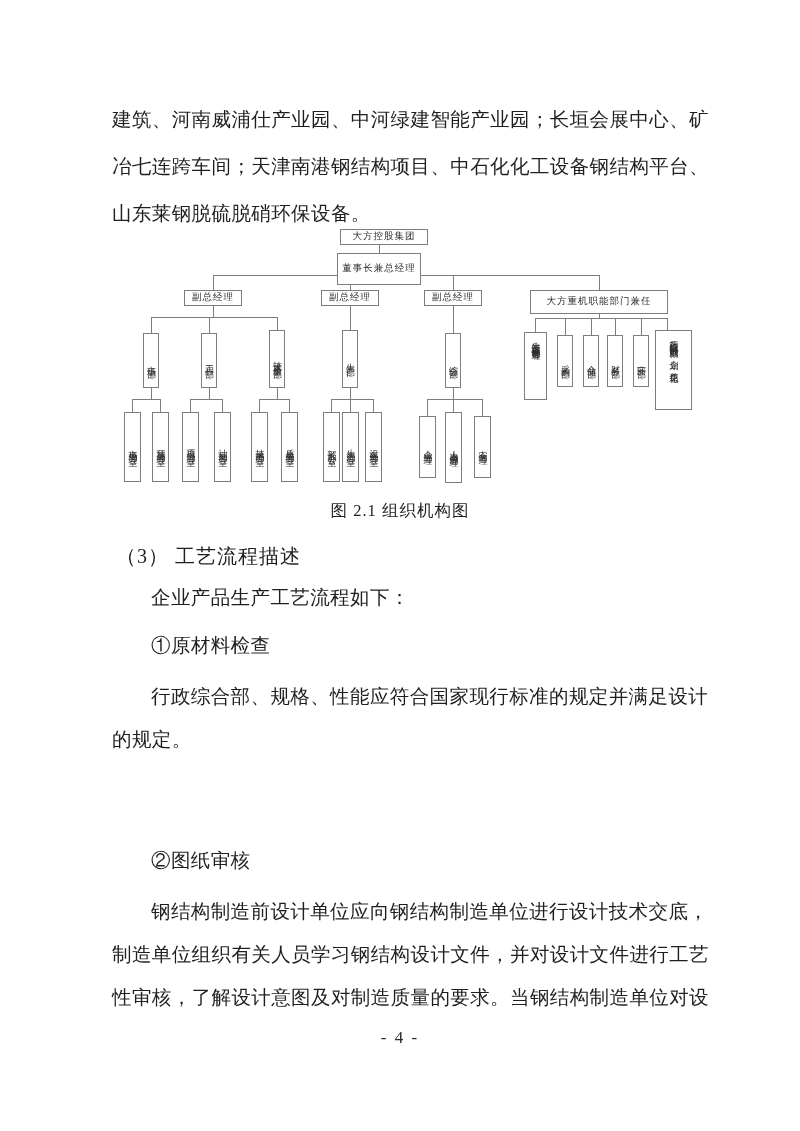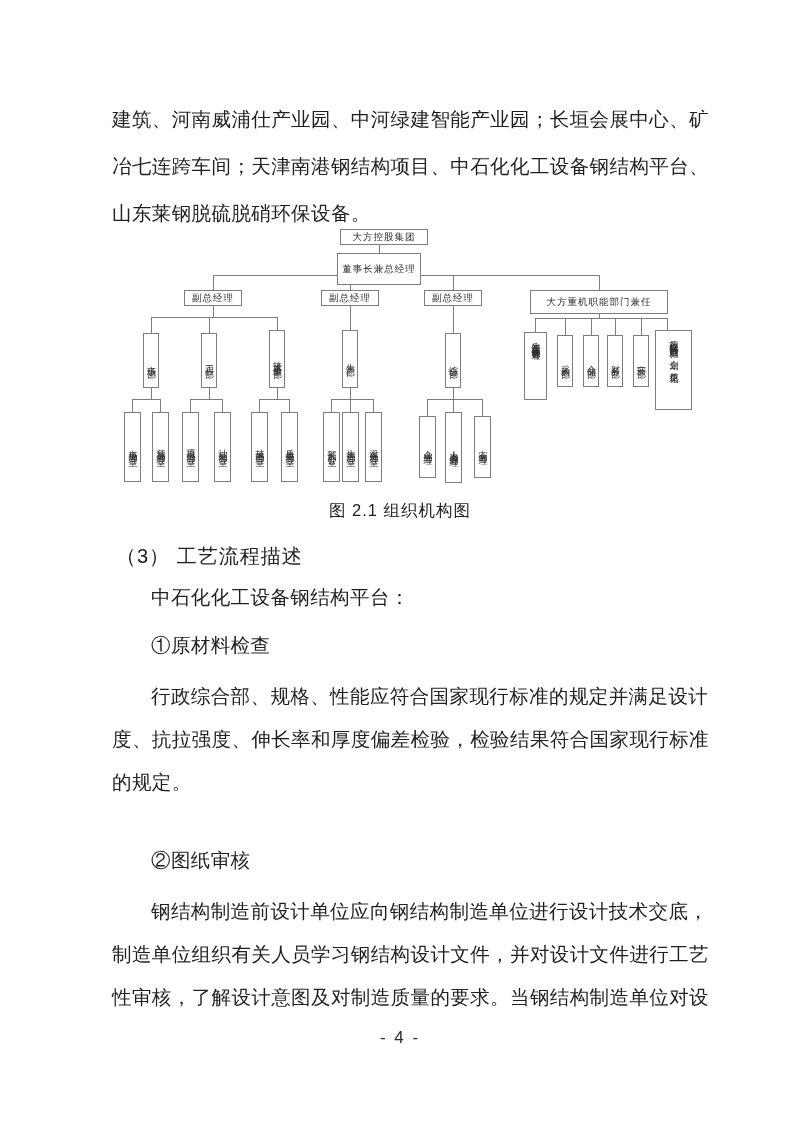--- a/index.html
+++ b/index.html
@@ -1,19 +1,19 @@
 <!DOCTYPE html>
 <html><head>
 <meta charset="utf-8">
 <style>
   html,body { margin:0; padding:0; background:#e8e8e8; }
   .page {
     position:relative; width:800px; height:1131px; margin:0 auto;
     background:#ffffff; overflow:hidden;
-    font-family:Liberation Sans, sans-serif;
+    font-family:Liberation Serif, serif;
     color:#1f1f1f;
   }
   
   .tblock { position:absolute; left:112px; width:592px; font-size:19.5px; letter-spacing:0.4px; }
   .tline { line-height:47px; text-align:justify; text-align-last:justify; white-space:nowrap; }
   .tline.noj { text-align-last:left; white-space:normal; }
   .lh43 .tline { line-height:43px; }
   .ind { text-indent:2em; }
   .caption { position:absolute; left:0; top:500px; width:100%; text-align:center;
              font-size:16.5px; letter-spacing:1px; }
@@ -173,27 +173,26 @@
       </div>
     <div class="cb" style="left:374px;top:190px;width:17px;height:62px;">
         <span class="vt">安全管理</span>
       </div>
   </div>
 
   <div class="caption">图 2.1 组织机构图</div>
 
   <div class="heading">（3）  工艺流程描述</div>
 
-  <div class="single ind" style="top:584px;width:592px;">中石化化工设备钢结构平台：</div>
+  <div class="single ind" style="top:584px;width:592px;">企业产品生产工艺流程如下：</div>
 
   <div class="single ind" style="top:632px;width:592px;">①原材料检查</div>
 
   <div class="tblock lh43" style="top:675px;">
     <div class="tline ind">行政综合部、规格、性能应符合国家现行标准的规定并满足设计</div>
-    <div class="tline">度、抗拉强度、伸长率和厚度偏差检验，检验结果符合国家现行标准</div>
     <div class="tline noj">的规定。</div>
   </div>
 
   <div class="single ind" style="top:847px;width:592px;">②图纸审核</div>
 
   <div class="tblock lh43" style="top:890px;">
     <div class="tline ind">钢结构制造前设计单位应向钢结构制造单位进行设计技术交底，</div>
     <div class="tline">制造单位组织有关人员学习钢结构设计文件，并对设计文件进行工艺</div>
     <div class="tline">性审核，了解设计意图及对制造质量的要求。当钢结构制造单位对设</div>
   </div>

